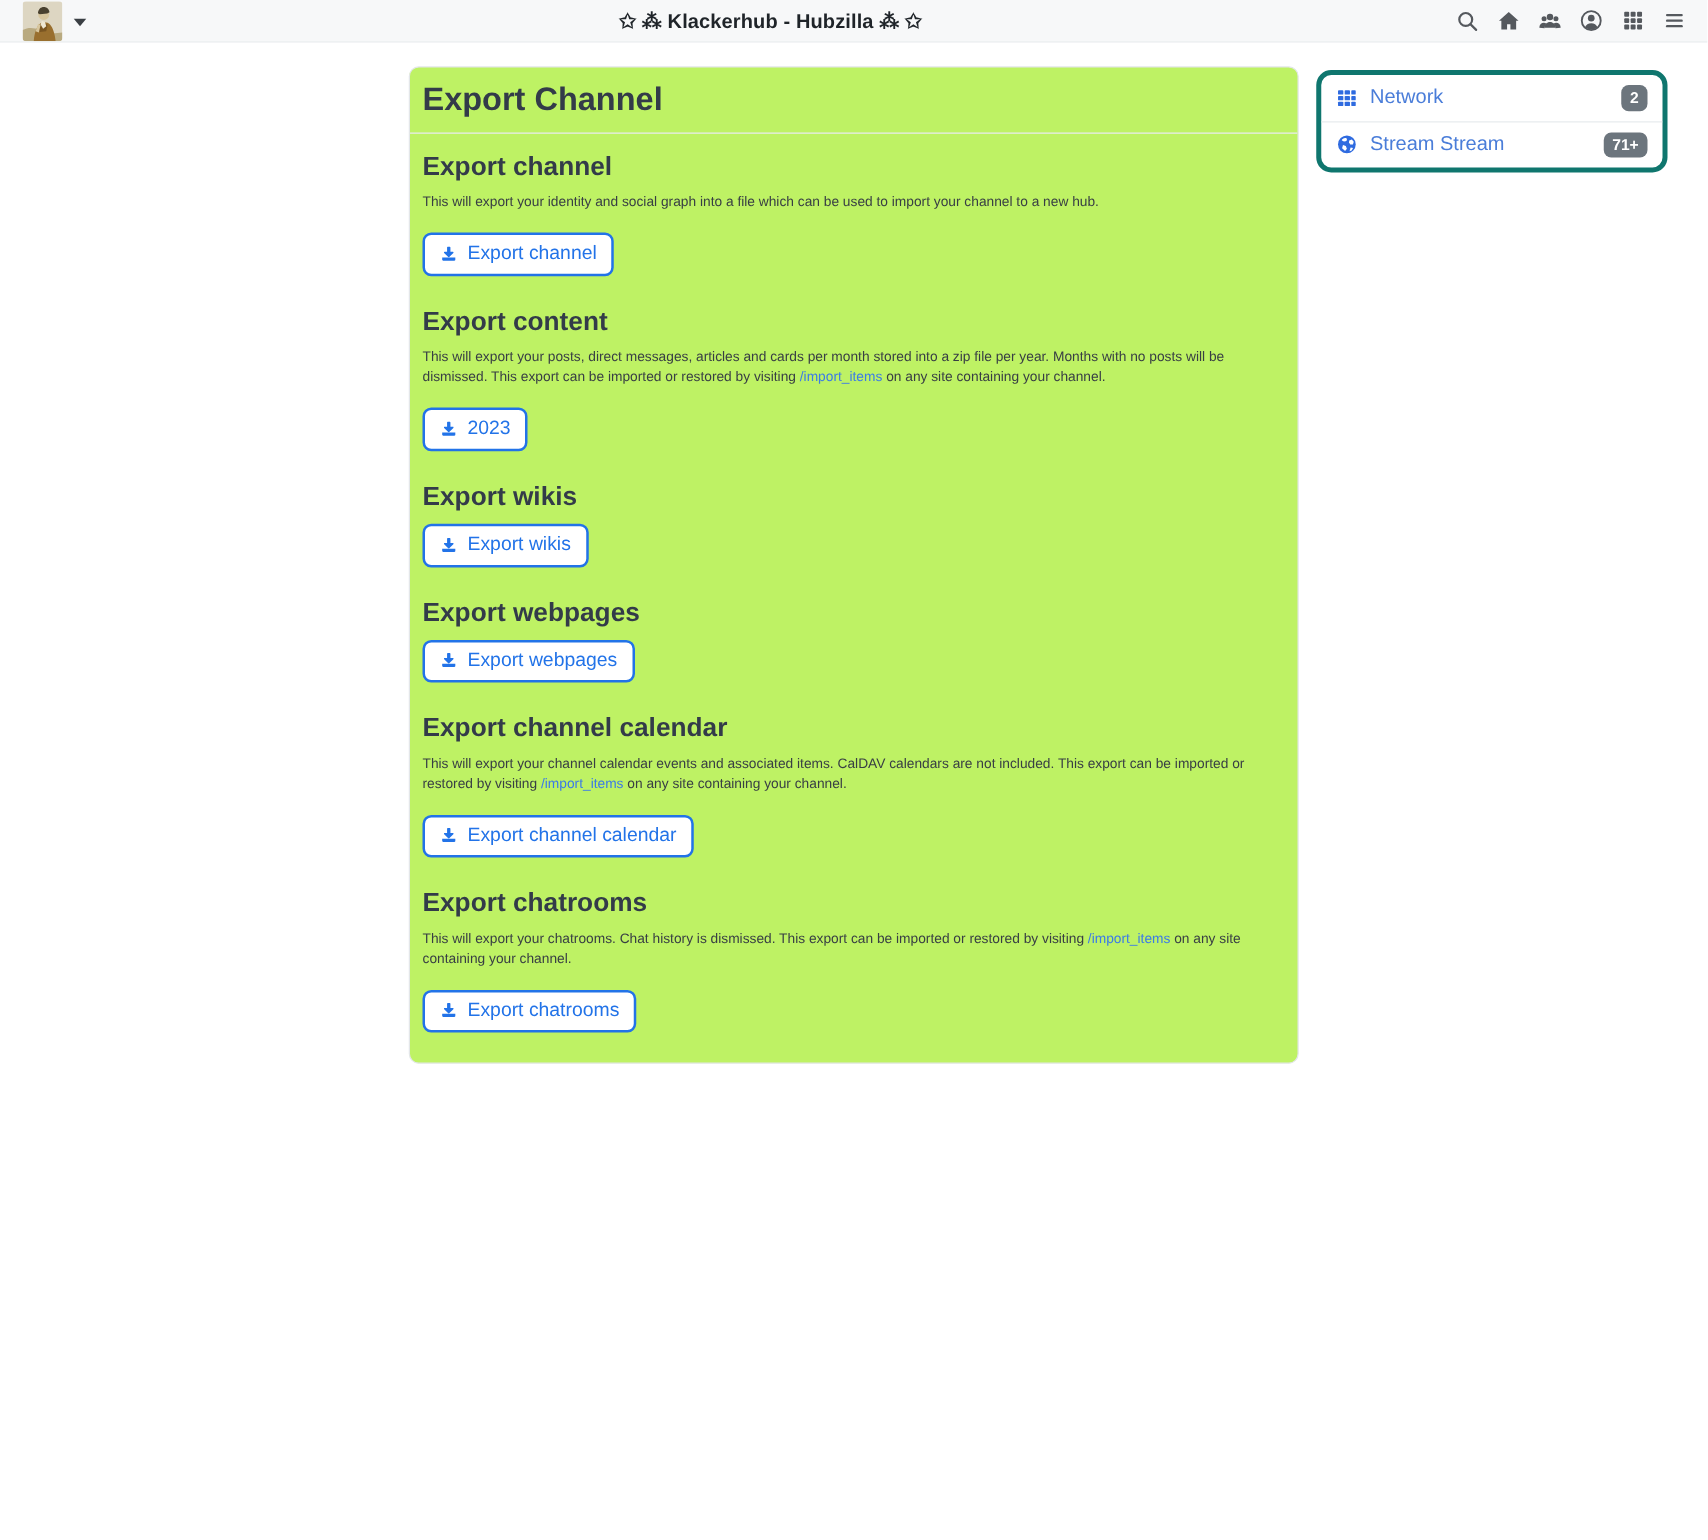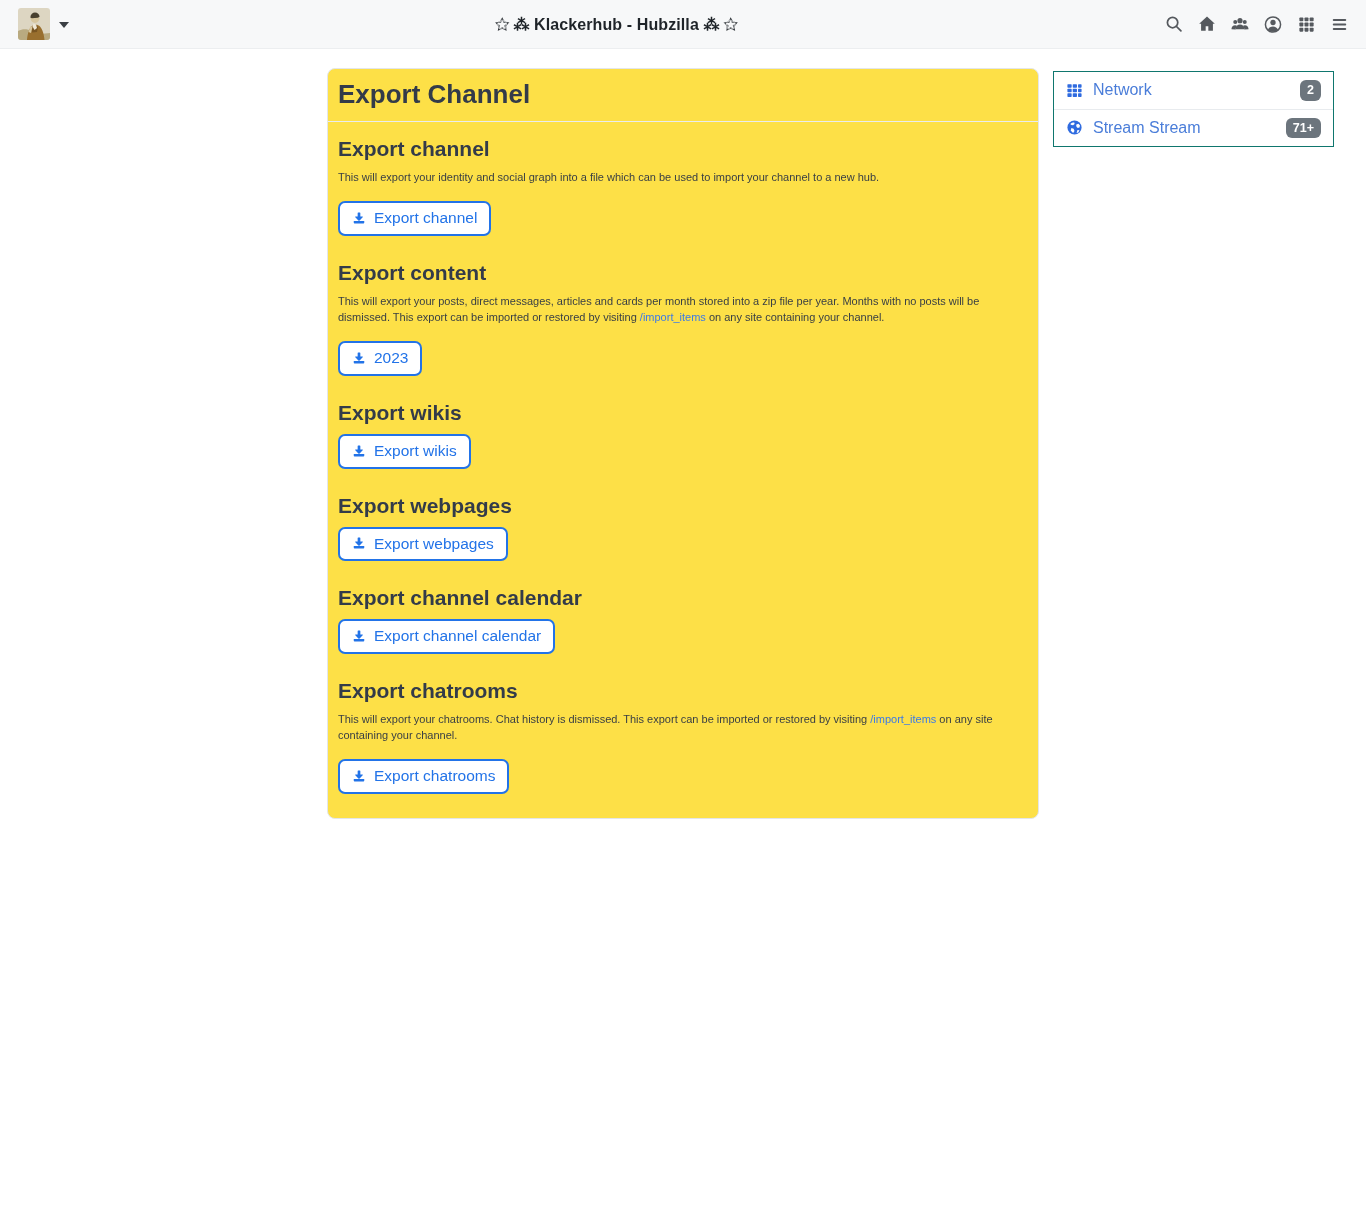--- a/index.html
+++ b/index.html
@@ -7,21 +7,21 @@
   html,body { margin:0; padding:0; }
   body {
     font-family: "Liberation Sans", sans-serif;
     background:#ffffff;
     color:#373e44;
     width:1366px; min-height:1232px;
   }
 
   
   .navbar {
-    height:49px; background:#f7f8f9;
+    height:34px; background:#f7f8f9;
     border-bottom:1px solid #eceef0;
     display:flex; align-items:center;
     padding:0 17px 0 18px;
   }
   .brand { display:flex; align-items:center; gap:9px; cursor:pointer; }
   .avatar { width:32px; height:32px; border-radius:3px; overflow:hidden; display:block; }
   .caret-down {
     width:0; height:0; margin-top:2px;
     border-left:5px solid transparent;
     border-right:5px solid transparent;
@@ -40,21 +40,21 @@
   .nav-icon-btn svg { display:block; }
 
   
   .main-wrap { display:flex; align-items:flex-start; padding-top:19px; }
   .spacer-left { width:327px; flex:none; }
   .content-col { width:712px; flex:none; }
   .right-col { width:281px; flex:none; margin-left:14px; margin-top:3px; }
 
   
   .card {
-    background:#fde047; border:1px solid #e3e6e9; border-radius:8px;
+    background:#bef264; border:1px solid #e3e6e9; border-radius:8px;
     overflow:hidden;
   }
   .card-header {
     font-size:26px; font-weight:600; color:#333b49;
     padding:10px 10px 11px; border-bottom:1px solid #e9ecef;
   }
   .card-body { padding:8px 10px 14px; }
 
   .sec-h { font-size:21px; font-weight:600; color:#333b49; margin:15px 0 8px; }
   .export-section:first-child .sec-h { margin-top:7px; }
@@ -65,21 +65,21 @@
     display:inline-flex; align-items:center; gap:8px;
     background:#fff; border:2px solid #2273e8; color:#2273e8;
     border-radius:7px; padding:4px 12px 5px;
     font-family:inherit; font-size:15.5px; line-height:1.4;
     cursor:pointer; margin:1px 0 10px;
   }
   .dl-ico { display:flex; }
 
   
   .widget-list {
-    background:#fff; border:1px solid #0f766e; border-radius:0;
+    background:#fff; border:4px solid #0f766e; border-radius:12px;
     overflow:hidden;
   }
   .widget-item {
     display:flex; align-items:center; gap:10px;
     padding:8px 12px; font-size:16px; color:#4a7dd9;
     text-decoration:none; cursor:pointer;
     border-bottom:1px solid #e8ebee;
   }
   .widget-item:last-child { border-bottom:none; }
   .w-ico { display:flex; color:#2f6be0; }
@@ -220,20 +220,21 @@
           <path d="M10.6 2.5h2.8c.5 0 .9.4.9.9v5.9h3.4c.8 0 1.2 1 .6 1.6l-5.6 5.6c-.4.4-1 .4-1.4 0L5.7 10.9c-.6-.6-.2-1.6.6-1.6h3.4V3.4c0-.5.4-.9.9-.9z"></path>
           <path d="M3 17.2h18v3c0 .7-.6 1.3-1.3 1.3H4.3c-.7 0-1.3-.6-1.3-1.3z"></path>
         </svg>
       </span>
       <span>Export webpages</span>
     </button>
   </section>
 
   <section class="export-section">
     <h3 class="sec-h">Export channel calendar</h3>
+    <p class="sec-p">This will export your channel calendar events and associated items. CalDAV calendars are not included. This export can be imported or restored by visiting <a class="inline-link" href="#">/import_items</a> on any site containing your channel.</p>
     <button type="button" class="btn-outline">
       <span class="dl-ico">
         <svg width="14" height="14" viewBox="0 0 24 24" fill="currentColor">
           <path d="M10.6 2.5h2.8c.5 0 .9.4.9.9v5.9h3.4c.8 0 1.2 1 .6 1.6l-5.6 5.6c-.4.4-1 .4-1.4 0L5.7 10.9c-.6-.6-.2-1.6.6-1.6h3.4V3.4c0-.5.4-.9.9-.9z"></path>
           <path d="M3 17.2h18v3c0 .7-.6 1.3-1.3 1.3H4.3c-.7 0-1.3-.6-1.3-1.3z"></path>
         </svg>
       </span>
       <span>Export channel calendar</span>
     </button>
   </section>

